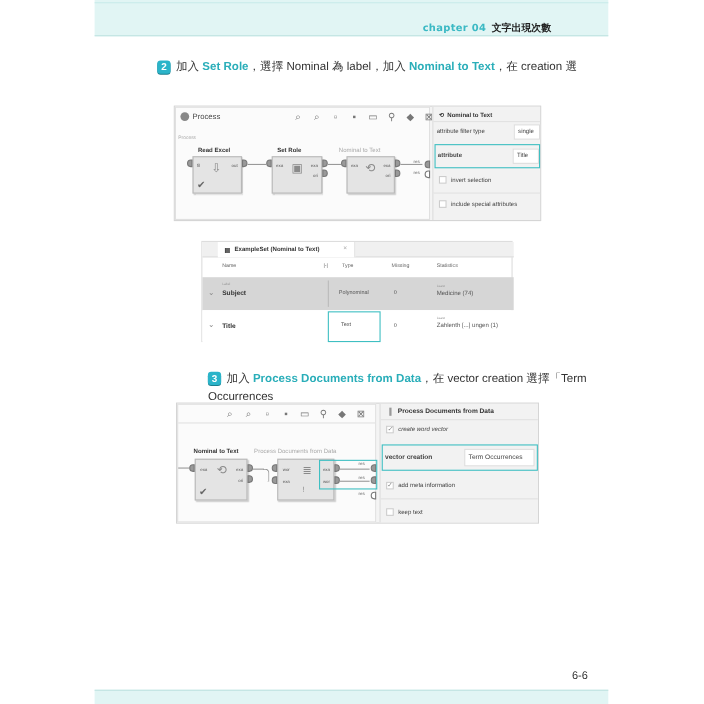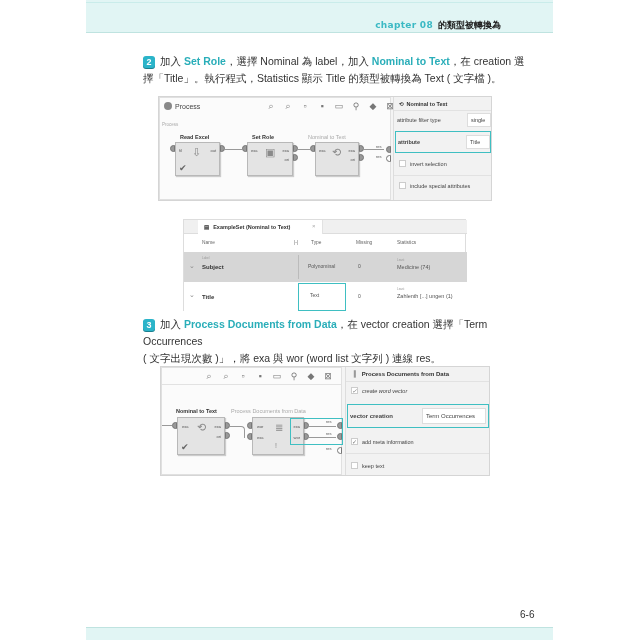--- a/index.html
+++ b/index.html
@@ -56,27 +56,26 @@
   .tw-row .small { position: absolute; font-size: 3px; color: #999; }
   .tw-row .name { font-size: 6px; font-weight: bold; color: #333; }
   .tw-row .chev { position: absolute; left: 5px; font-size: 7px; color: #888; }
 </style>
 </head>
 <body>
 
 <div class="header-band">
   <div class="topline"></div>
   <div class="chapter">
-    <span class="num">chapter 08</span><span class="title">的類型被轉換為</span>
+    <span class="num">chapter 04</span><span class="title">文字出現次數</span>
   </div>
 </div>
 
 <div class="step" style="top:53px;">
   <span class="badge">2</span><span>加入 </span><span class="hl">Set Role</span><span>，選擇 Nominal 為 label，加入 </span><span class="hl">Nominal to Text</span><span>，在 creation 選</span><br>
-  <span>擇「Title」。執行程式，Statistics 顯示 Title 的類型被轉換為 Text ( 文字檔 )。</span>
 </div>
 
 <div class="screen" style="left:158px; top:96px; width:334px; height:105px;">
   <div class="canvas" style="left:0; top:0; width:232px; height:103px;">
     <div class="proc-title" style="left:4px; top:4px;">
       <span class="dot-icon"></span>
       <span>Process</span>
     </div>
     <div class="toolbar-icons" style="left:106px; top:3px;">
       <span>⌕</span>
@@ -186,21 +185,21 @@
     <span class="chev" style="top:9px;">⌄</span>
     <span class="cell name" style="left:18px; top:12px;">Title</span>
     <span class="cell" style="left:126px; top:10px;">Text</span>
     <span class="cell" style="left:174px; top:11px;">0</span>
     <span class="small" style="left:213px; top:5px;">Least</span>
     <span class="cell" style="left:213px; top:11px; font-size:5.5px;">Zahlenth [...] ungen (1)</span>
   </div>
   <div class="hlbox" style="left:114px; top:63px; width:48px; height:28px;"></div>
 </div>
 
-<div class="step" style="top:316px;">
+<div class="step" style="top:336px;margin-left:46px;">
   <span class="badge">3</span><span>加入 </span><span class="hl">Process Documents from Data</span><span>，在 vector creation 選擇「Term Occurrences</span><br>
   <span>( 文字出現次數 )」，將 exa 與 wor (word list 文字列 ) 連線 res。</span>
 </div>
 
 <div class="screen" style="left:160px; top:366px; width:330px; height:110px;">
   <div class="canvas" style="left:0; top:0; width:181px; height:108px;">
     <div class="sep" style="left:0; right:0; top:16px;"></div>
     <div class="toolbar-icons" style="left:42px; top:3px;">
       <span>⌕</span>
       <span>⌕</span>

